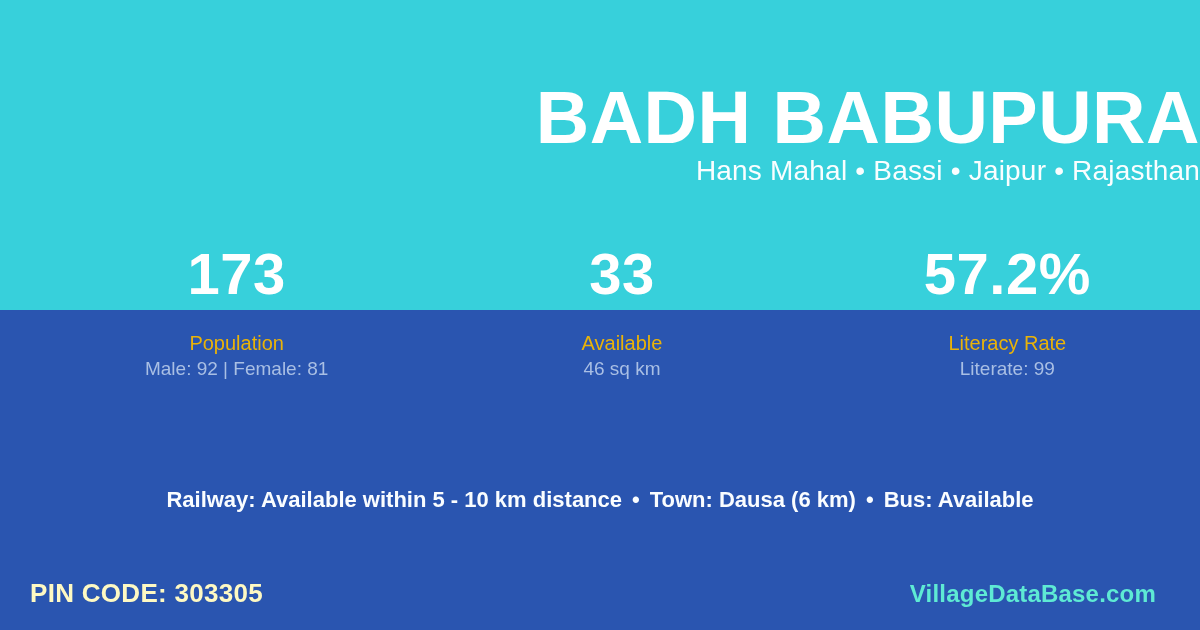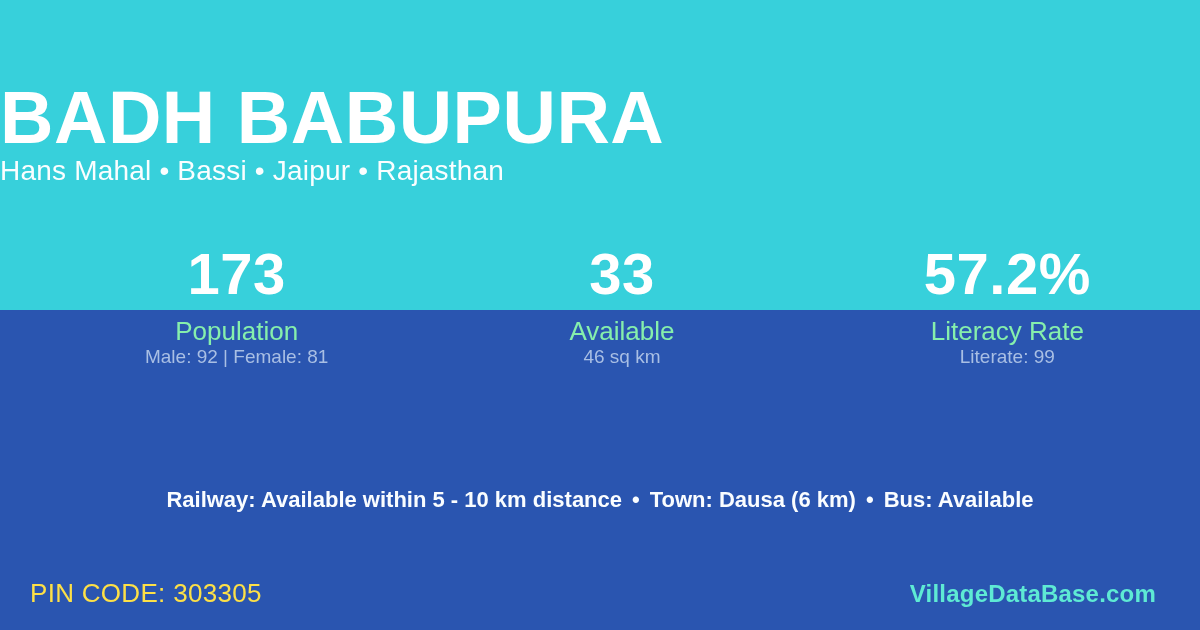--- a/index.html
+++ b/index.html
@@ -39,21 +39,21 @@
     width:1200px;
     height:320px;
     background:#2A55B0;
   }
 
   
   #header {
     position:absolute;
     left:0; top:0;
     width:1200px;
-    text-align:left;
+    text-align:right;
     z-index:5;
   }
 
   #village-title {
     margin-top:80px;
     font-size:74px;
     font-weight:bold;
     color:#FFFFFF;
     letter-spacing:0.5px;
     line-height:1.02;
@@ -85,24 +85,24 @@
 
   .stat-value {
     font-size:58px;
     font-weight:bold;
     color:#FFFFFF;
     line-height:62px;
     letter-spacing:0.5px;
   }
 
   .stat-label {
-    margin-top:11px;
-    font-size:26px;
+    margin-top:23px;
+    font-size:20px;
     font-weight:400;
-    color:#86efac;
+    color:#eab308;
     line-height:30px;
   }
 
   .stat-sub {
     font-size:19px;
     font-weight:400;
     color:#A9BFE4;
     line-height:22px;
   }
 
@@ -132,22 +132,22 @@
     width:1200px;
     height:55px;
     z-index:6;
   }
 
   #pin-code {
     position:absolute;
     left:30px;
     top:3px;
     font-size:26px;
-    font-weight:normal;
-    color:#fde047;
+    font-weight:bold;
+    color:#fef9c3;
     letter-spacing:0.3px;
     white-space:nowrap;
   }
 
   #watermark {
     position:absolute;
     right:44px;
     top:5px;
     font-size:24px;
     font-weight:bold;

